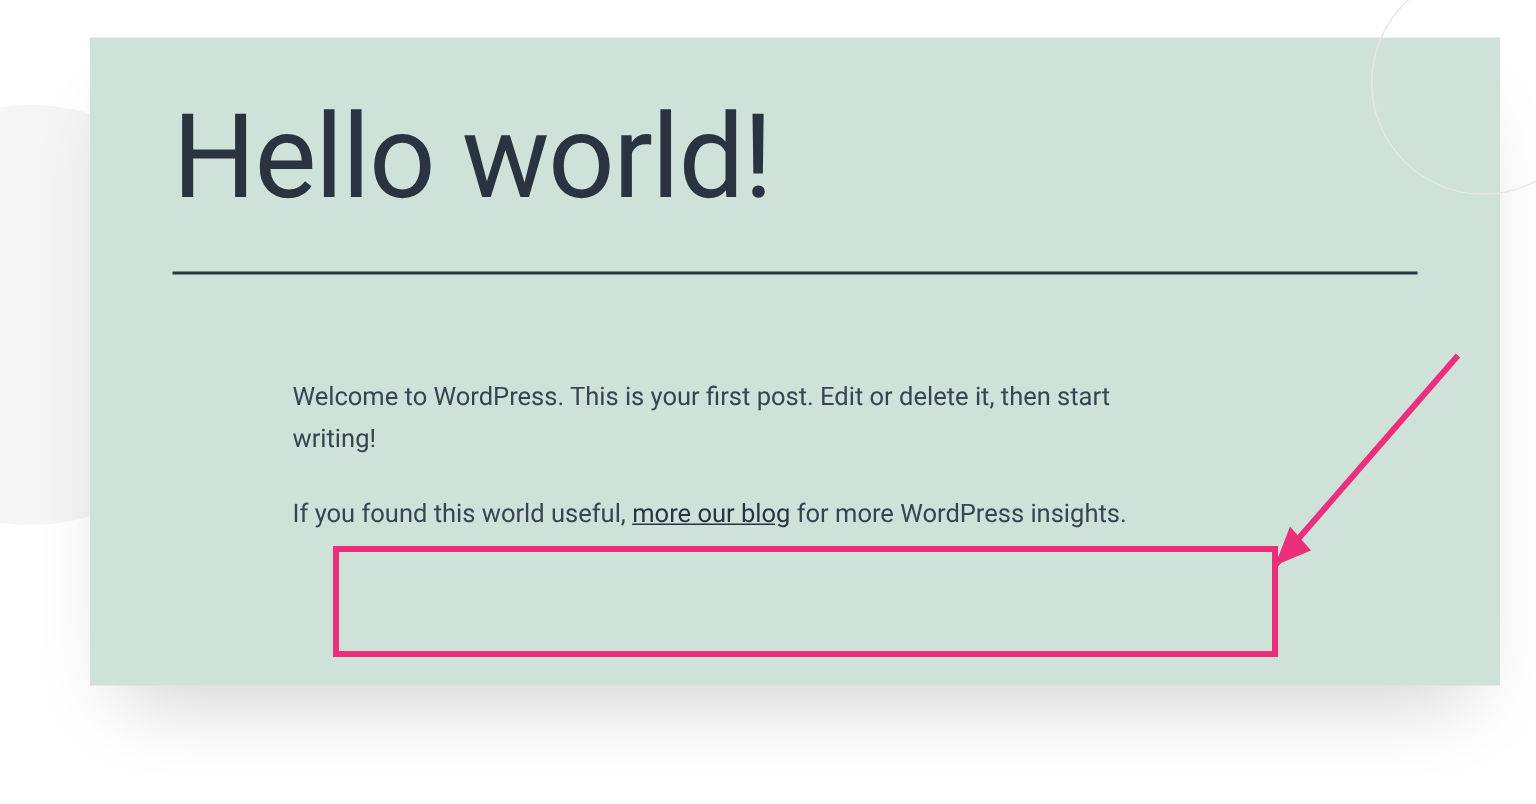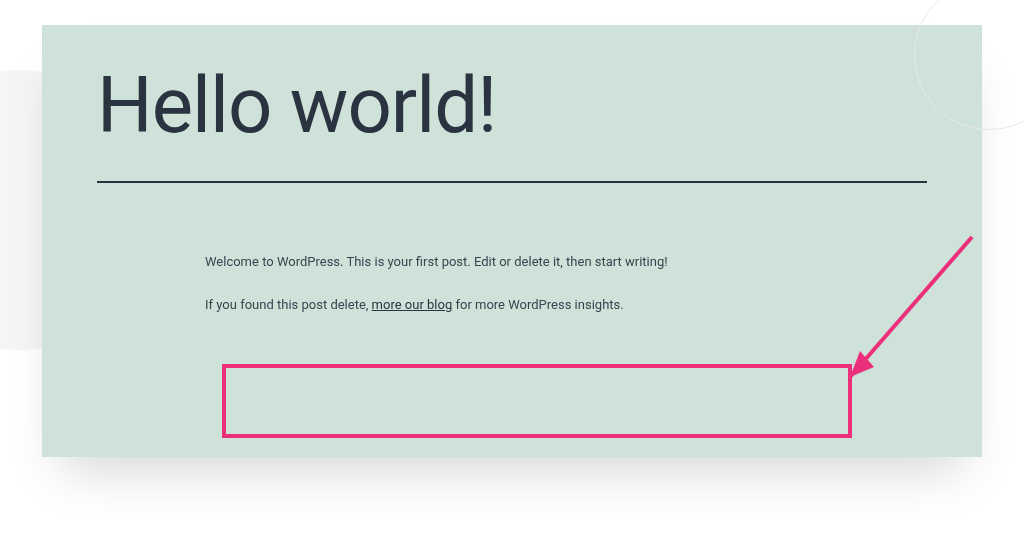--- a/index.html
+++ b/index.html
@@ -31,21 +31,21 @@
       height: 150px;
       border-radius: 50%;
       border: 1px solid #e8e8e8;
       background: transparent;
       right: -40px;
       top: -20px;
       z-index: 2;
     }
     .card {
       position: absolute;
-      left: 42px;
+      left: 60px;
       top: 25px;
       width: 940px;
       height: 432px;
       background: #cfe2d9;
       z-index: 1;
       box-shadow: 0 30px 50px -20px rgba(0,0,0,0.18);
       padding: 40px 55px 40px 55px;
     }
     .post-title {
       font-size: 78px;
@@ -56,24 +56,24 @@
       margin-top: -2px;
     }
     .divider {
       border: none;
       border-top: 2px solid #2a3340;
       margin-top: 32px;
       width: 100%;
     }
     .content {
       margin-top: 68px;
-      margin-left: 108px;
+      margin-left: 80px;
       max-width: 600px;
       color: #3a4450;
-      font-size: 13px;
+      font-size: 17px;
       line-height: 1.65;
     }
     .content p {
       margin-bottom: 22px;
     }
     .highlight-box {
       position: absolute;
       border: 4px solid #ec2f7b;
       left: 222px;
       top: 364px;
@@ -99,21 +99,21 @@
 
 <div class="bg-circle-left"></div>
 <div class="bg-circle-right"></div>
 
 <article class="card">
   <h1 class="post-title">Hello world!</h1>
   <hr class="divider">
   <div class="content">
     <p>Welcome to WordPress. This is your first post. Edit or delete it, then start writing!</p>
     <p>
-      <span>If you found this post delete, </span><a href="#" class="link">more our blog</a><span> for more WordPress insights.</span>
+      <span>If you found this world useful, </span><a href="#" class="link">more our blog</a><span> for more WordPress insights.</span>
     </p>
   </div>
 </article>
 
 <div class="highlight-box"></div>
 
 <svg class="arrow-svg" width="160" height="175">
   <line x1="140" y1="10" x2="18" y2="150" stroke="#ec2f7b" stroke-width="4"></line>
   <polygon points="18,150 42,140 28,124" fill="#ec2f7b"></polygon>
 </svg>

